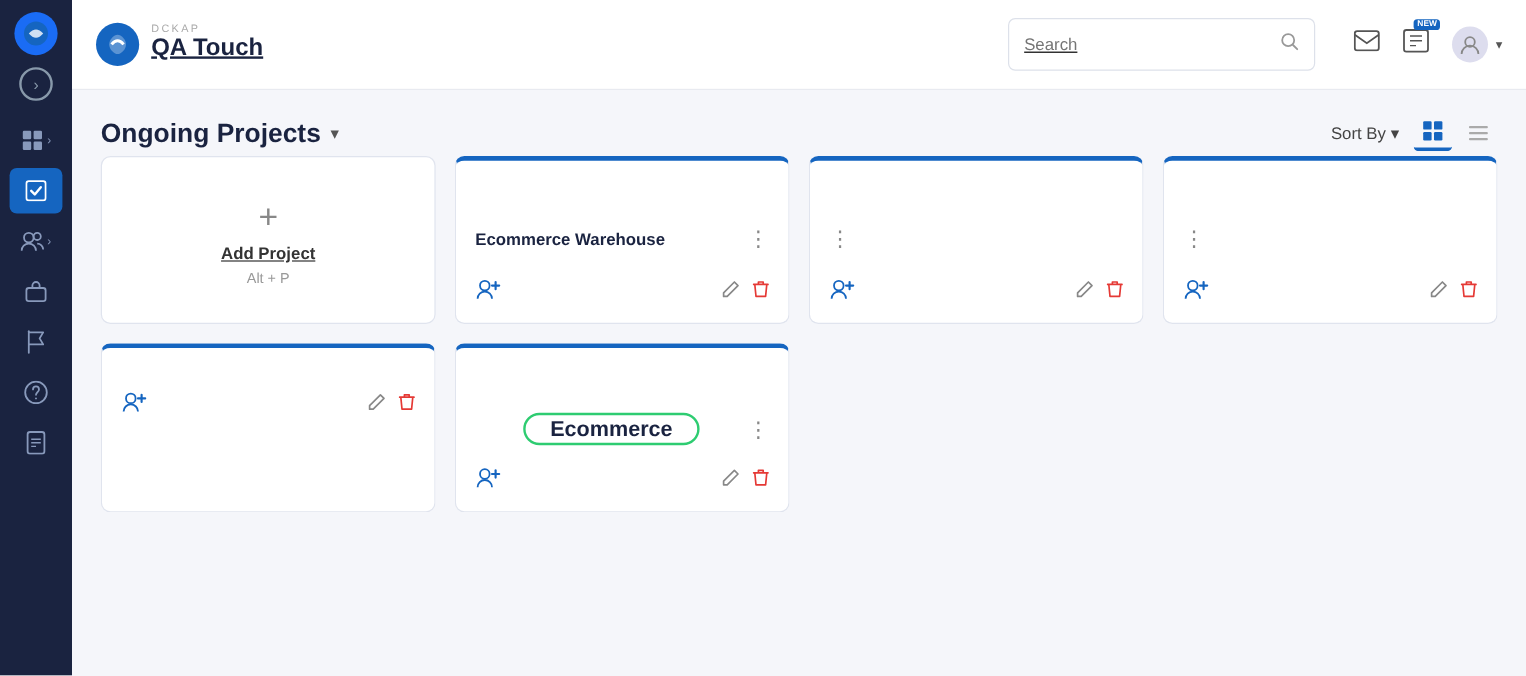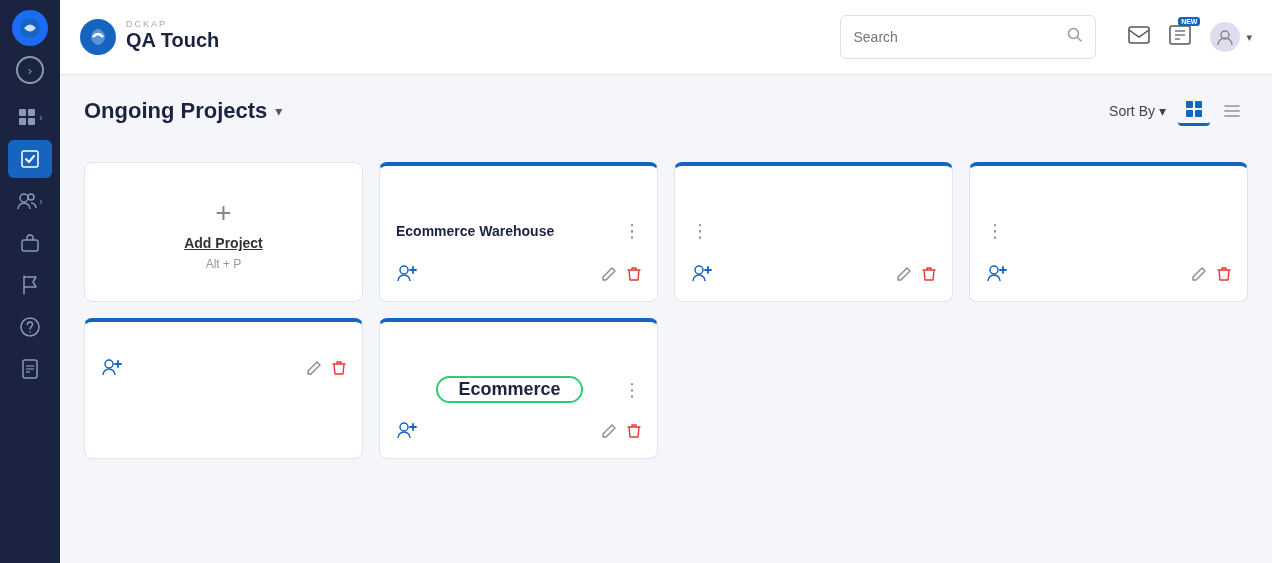--- a/index.html
+++ b/index.html
@@ -70,30 +70,31 @@
       display: flex; align-items: center; justify-content: center;
       color: white; font-size: 14px; font-weight: bold;
     }
     .logo-text {
       display: flex; flex-direction: column;
     }
     .logo-dckap {
       font-size: 9px; color: #aaa; letter-spacing: 2px; text-transform: uppercase;
     }
     .logo-qatouch {
-      font-size: 20px; font-weight: 700; color: #1a2340;
+      font-size: 20px; font-weight: 700; color: #1a2340; text-decoration: underline;
     }
     .search-bar {
       margin-left: auto;
       display: flex; align-items: center;
       border: 1px solid #dde1ea;
       border-radius: 6px;
       padding: 0 12px;
       width: 256px; height: 44px;
       background: white;
+      text-decoration: underline;
     }
     .search-bar input {
       border: none; outline: none; flex: 1;
       font-size: 14px; color: #666;
       background: transparent;
     }
     .search-icon { color: #999; font-size: 16px; }
     .topbar-icons {
       display: flex; align-items: center; gap: 18px; margin-left: 16px;
     }
@@ -111,21 +112,21 @@
 
     
     .main-wrapper {
       flex: 1; display: flex; flex-direction: column; overflow: hidden;
     }
     .content-area {
       flex: 1; padding: 20px 24px; overflow-y: auto;
     }
     .content-header {
       display: flex; align-items: center; justify-content: space-between;
-      margin-bottom: 36px;
+      margin-bottom: 4px;
     }
     .projects-dropdown {
       display: flex; align-items: center; gap: 8px; cursor: pointer;
     }
     .projects-title {
       font-size: 22px; font-weight: 700; color: #1a2340;
     }
     .dropdown-chevron { color: #555; font-size: 14px; }
 
     .header-right {

